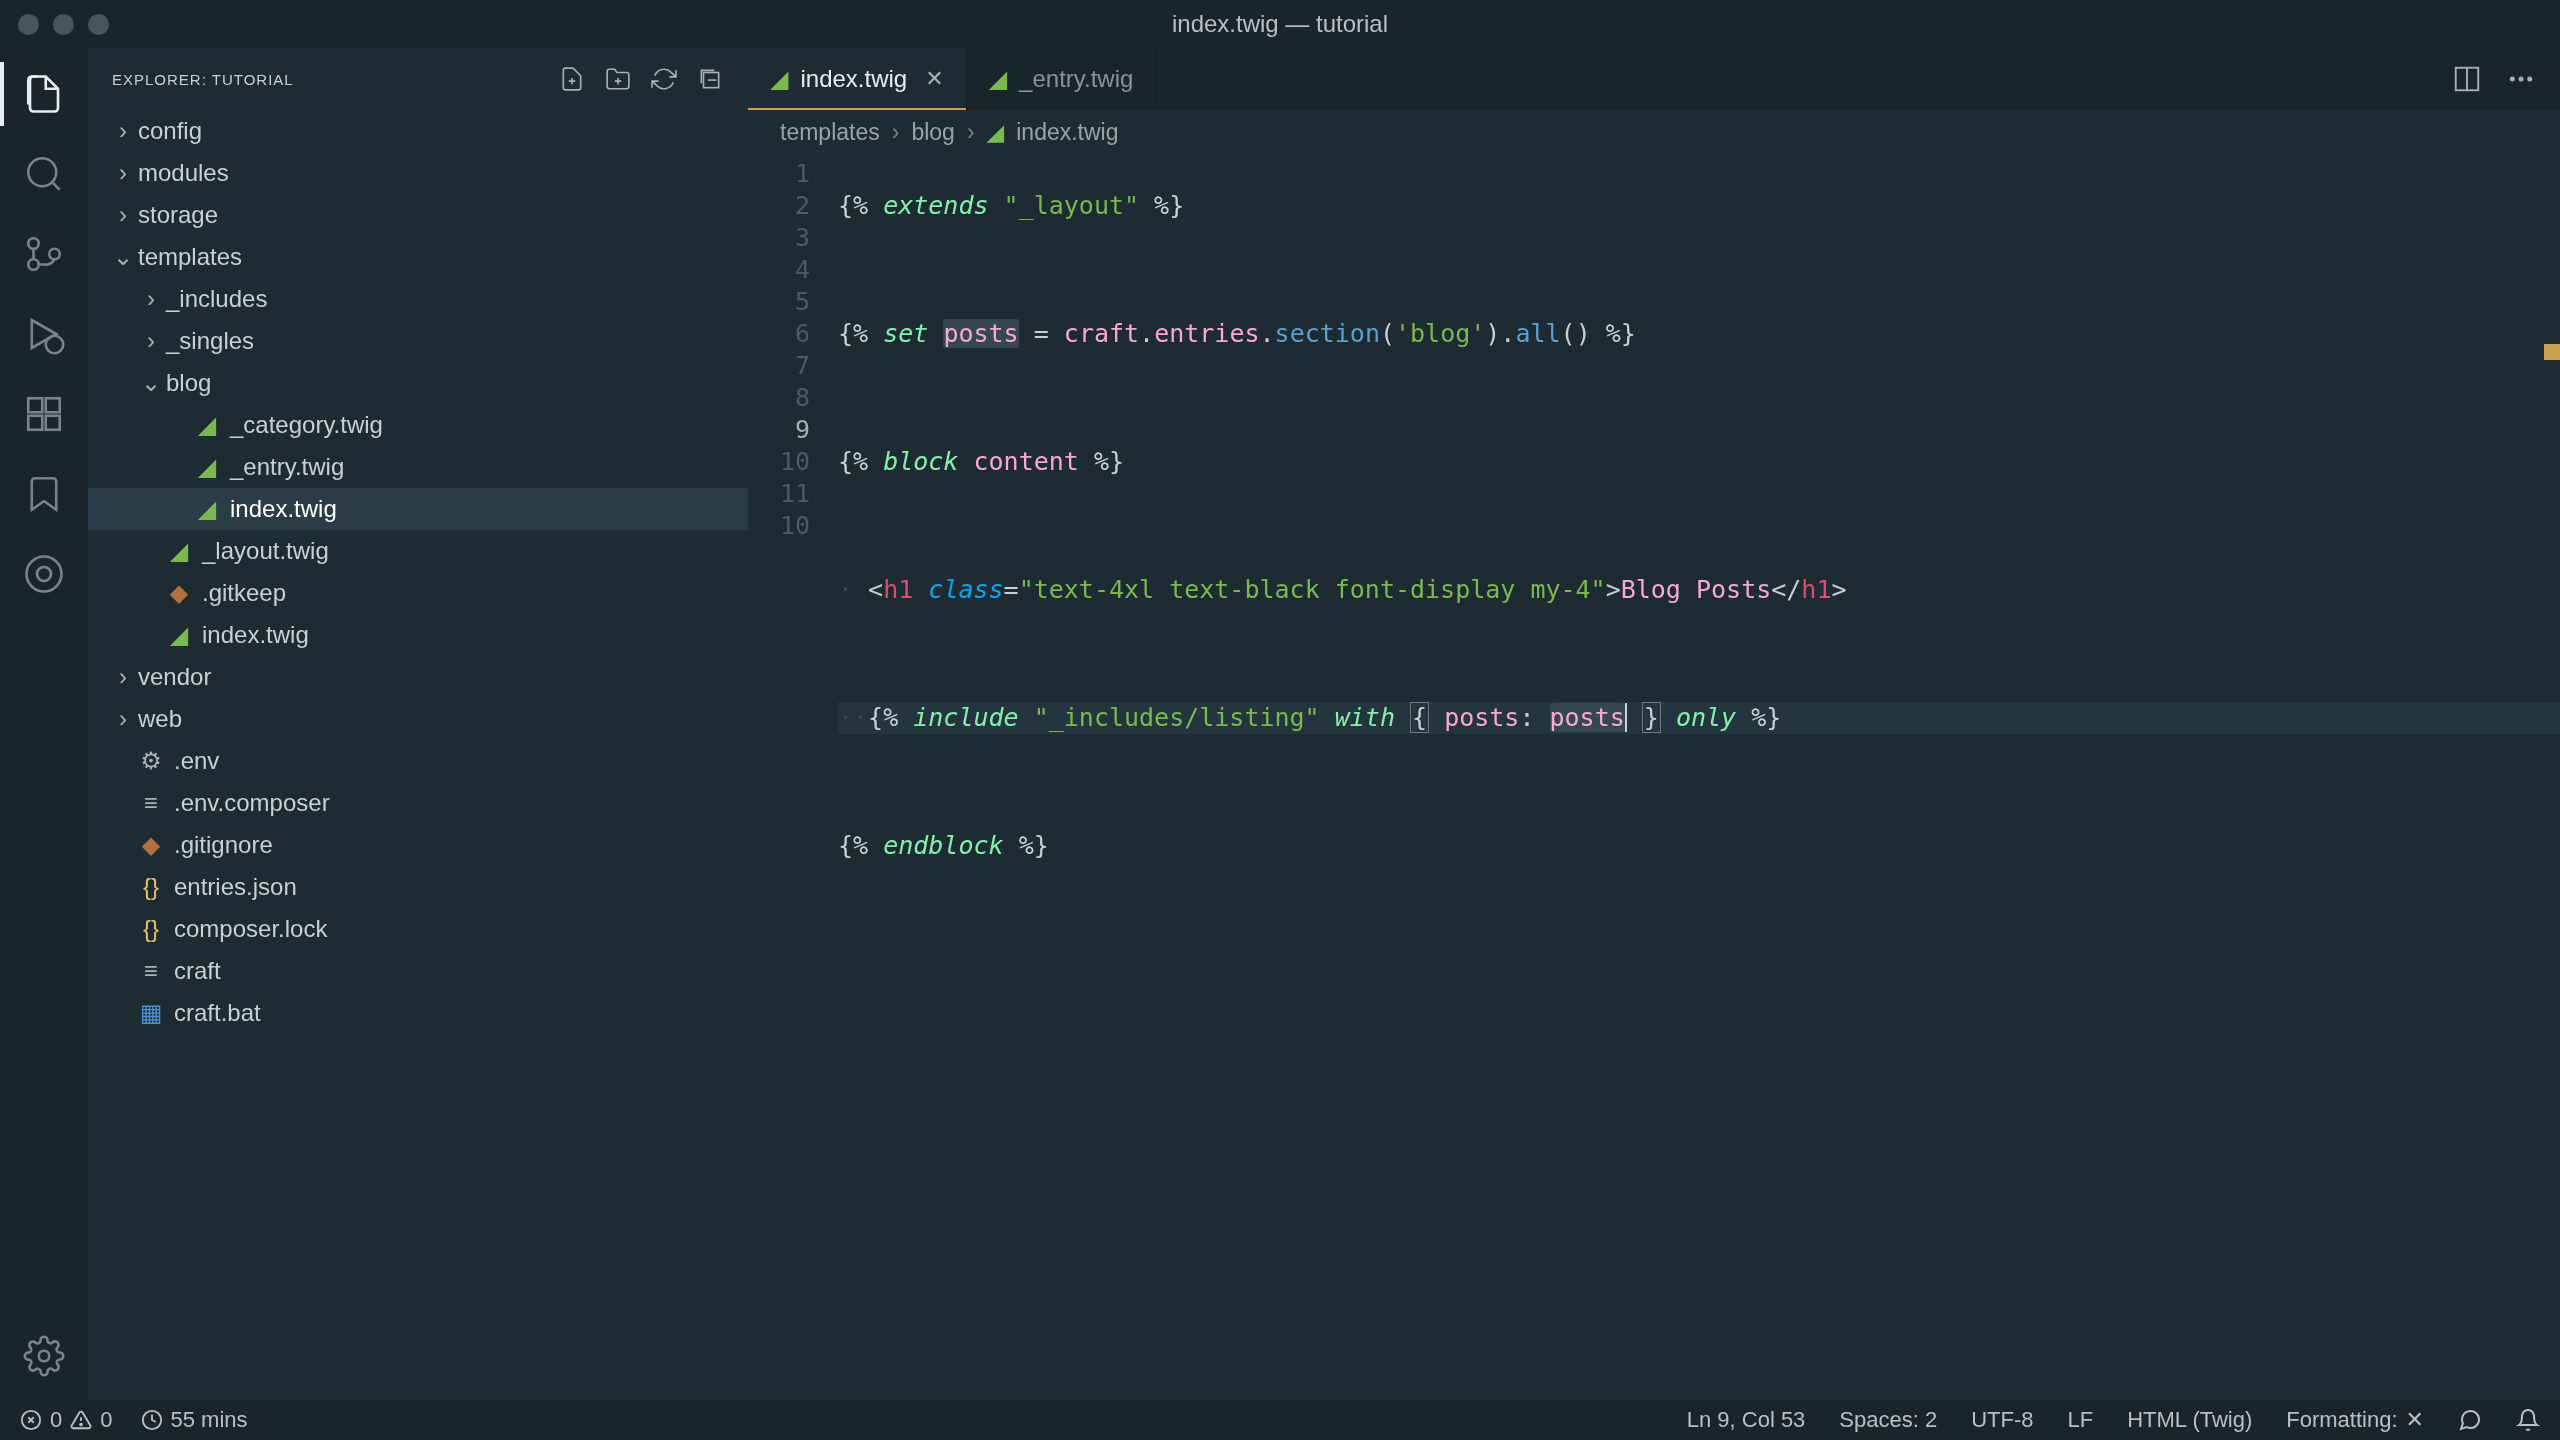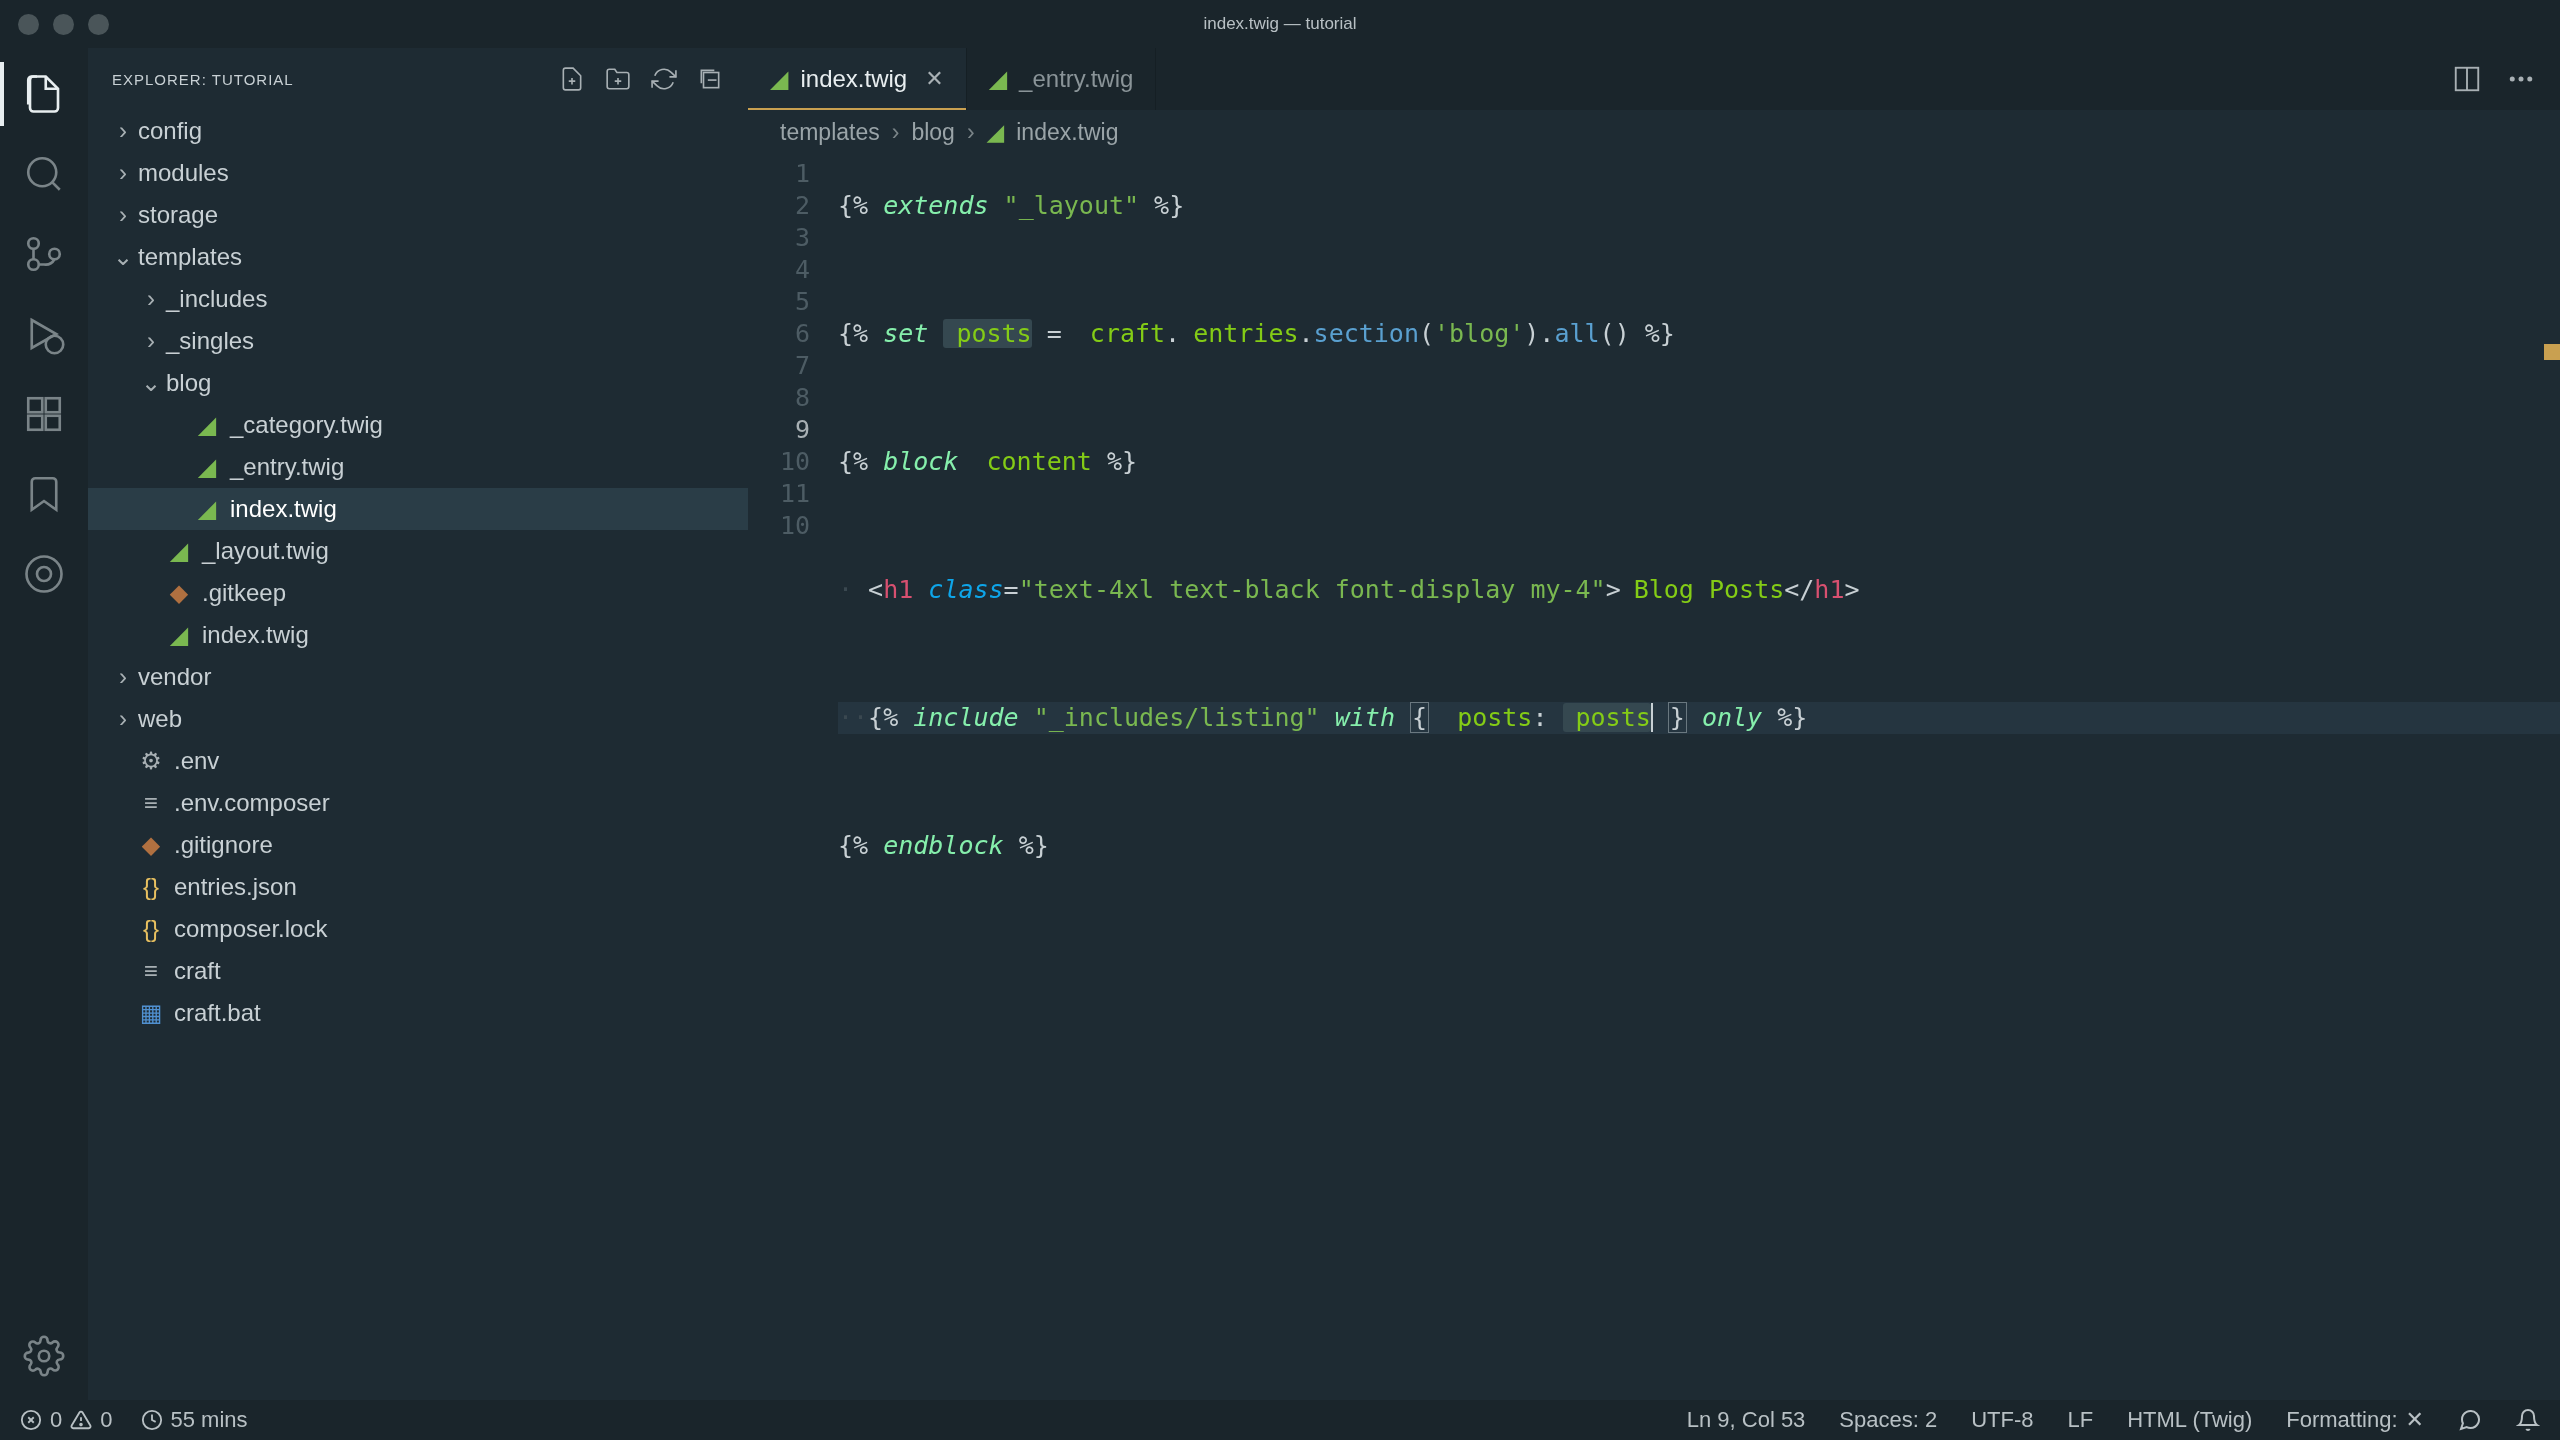--- a/index.html
+++ b/index.html
@@ -23,21 +23,21 @@
 .traffic-lights { display: flex; gap: 14px; }
 .traffic-light {
   width: 21px; height: 21px; border-radius: 50%;
   background: #4a5559;
 }
 .title-text {
   position: absolute;
   left: 50%;
   transform: translateX(-50%);
   color: #b8c0c4;
-  font-size: 17px;
+  font-size: 24px;
 }
 .main-layout { display: flex; height: calc(100% - 48px - 40px); }
 .activity-bar {
   width: 88px;
   background: #1a252b;
   display: flex;
   flex-direction: column;
   align-items: center;
   padding-top: 22px;
   gap: 32px;
@@ -184,21 +184,21 @@
   flex: 1;
   padding-top: 4px;
   white-space: pre;
 }
 .line { height: 32px; position: relative; }
 .line.hl { background: #253540; }
 .dots { position: absolute; left: 0; color: #3a4850; letter-spacing: 0; }
 .kw { color: #86efac; font-style: italic; }
 .str { color: #7ab850; }
 .fn { color: #5aa0d0; }
-.var { color: #84cc16; padding-left: 13px; }
+.var { color: #f9a8d4; }
 .tag { color: #d85070; }
 .attr { color: #0ea5e9; font-style: italic; }
 .delim { color: #c8d0d4; }
 .brace-match { border: 1px solid #6a7880; padding: 0 1px; }
 .hl-var { background: #354850; border-radius: 3px; }
 .cursor { border-right: 2px solid #c8d0d4; }
 .minimap {
   position: absolute;
   top: 0; right: 0;
   width: 24px;

